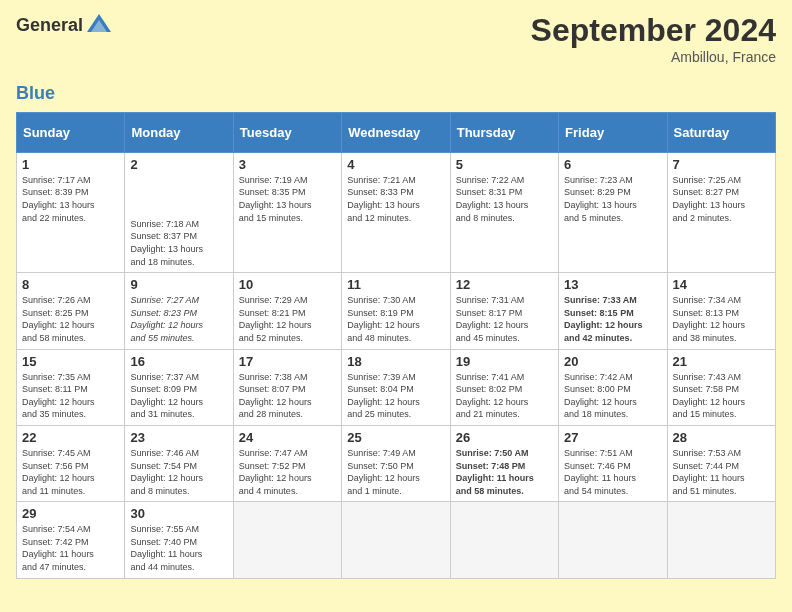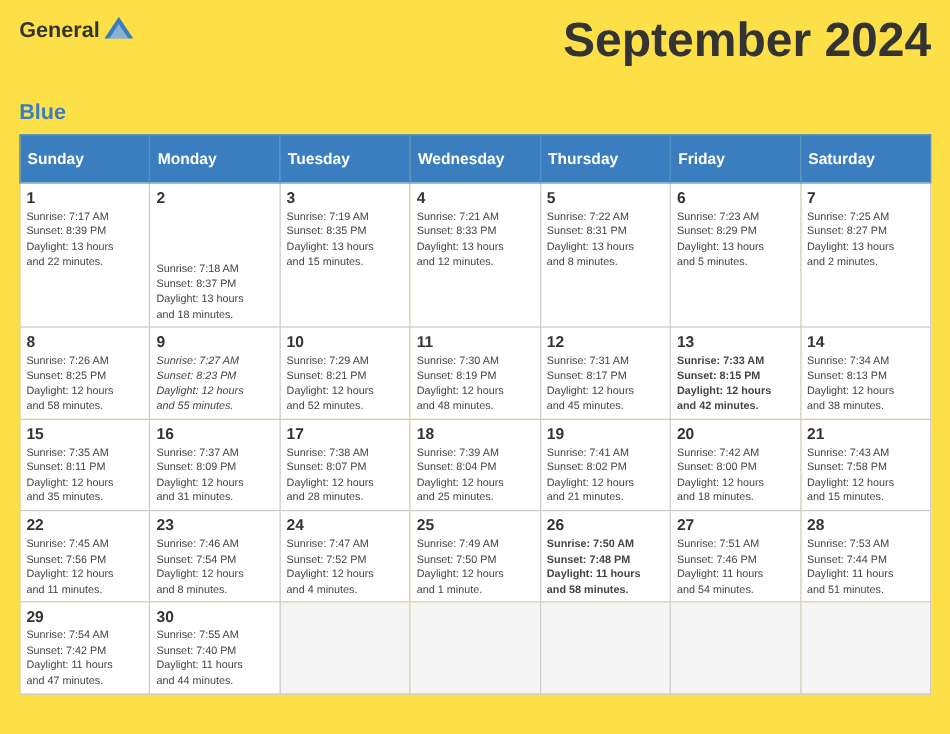--- a/index.html
+++ b/index.html
@@ -7,21 +7,21 @@
       font-family: Arial, sans-serif;
       background: #fff;
       width: 792px;
       height: 612px;
       overflow: hidden;
     }
     .page {
       width: 792px;
       height: 612px;
       padding: 12px 16px;
-      background: #fde047;
+      background: #fef9c3;
     }
     .header {
       display: flex;
       justify-content: space-between;
       align-items: flex-start;
       margin-bottom: 8px;
     }
     .logo {
       display: flex;
       align-items: center;
@@ -39,21 +39,21 @@
     .logo-blue {
       font-size: 18px;
       font-weight: bold;
       color: #3a7ebf;
       margin-top: 44px;
     }
     .title-area {
       text-align: right;
     }
     .month-title {
-      font-size: 40px;
+      font-size: 32px;
       font-weight: bold;
       color: #333;
     }
     .subtitle {
       font-size: 14px;
       color: #555;
     }
     .calendar {
       width: 100%;
       border-collapse: collapse;
@@ -105,20 +105,21 @@
           <svg width="28" height="28" viewBox="0 0 28 28" style="margin-left:2px;">
             <polygon points="14,2 26,20 2,20" fill="#3a7ebf"></polygon>
             <polygon points="14,8 22,20 6,20" fill="#fff" opacity="0.4"></polygon>
           </svg>
         </span>
         <span class="logo-blue">Blue</span>
       </div>
     </div>
     <div class="title-area">
       <div class="month-title">September 2024</div>
+      <div class="subtitle">Ambillou, France</div>
     </div>
   </div>
 
   <table class="calendar">
     <thead>
       <tr>
         <th>Sunday</th>
         <th>Monday</th>
         <th>Tuesday</th>
         <th>Wednesday</th>

